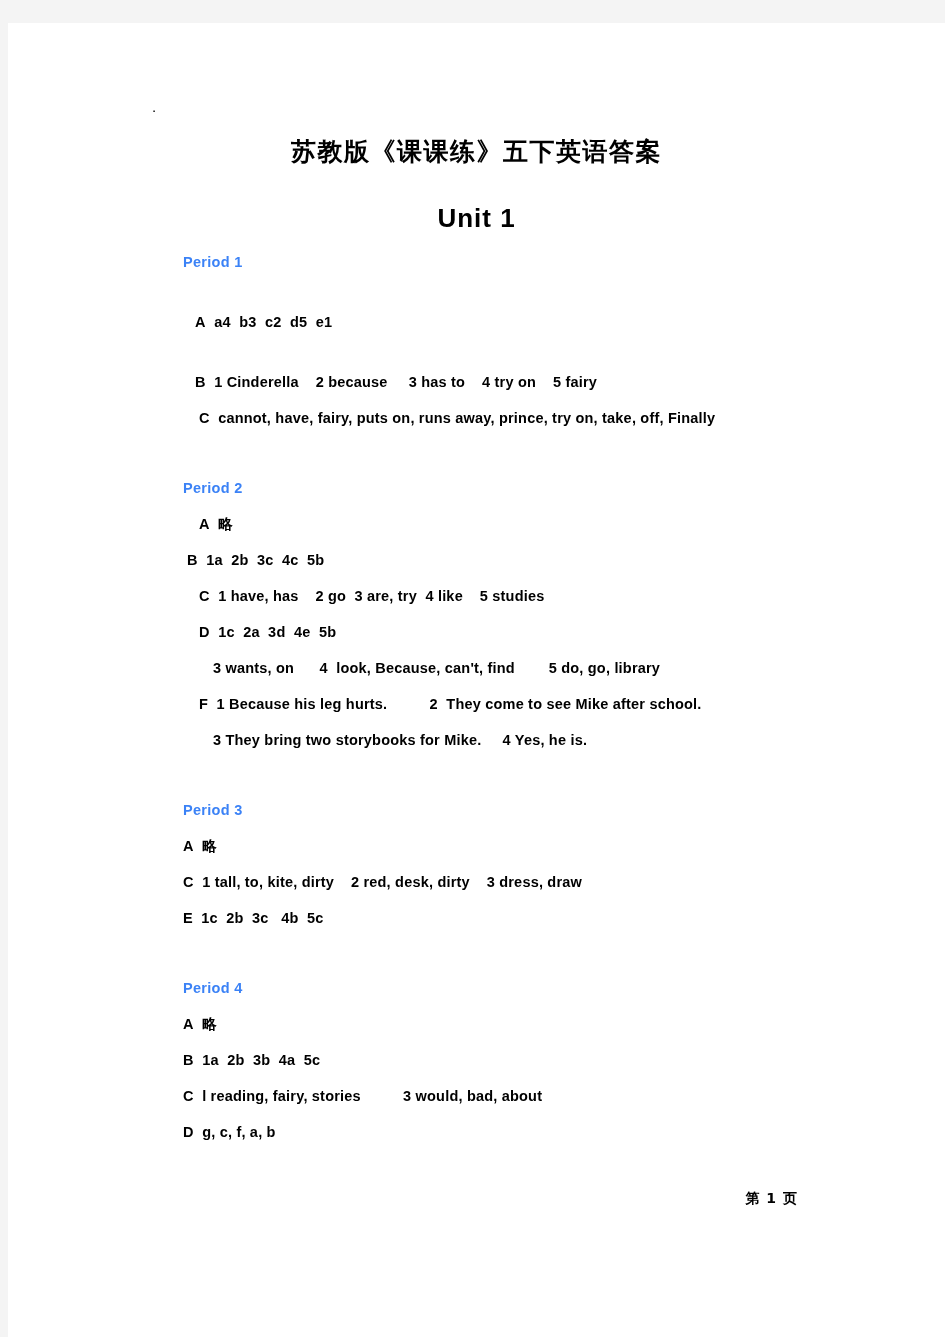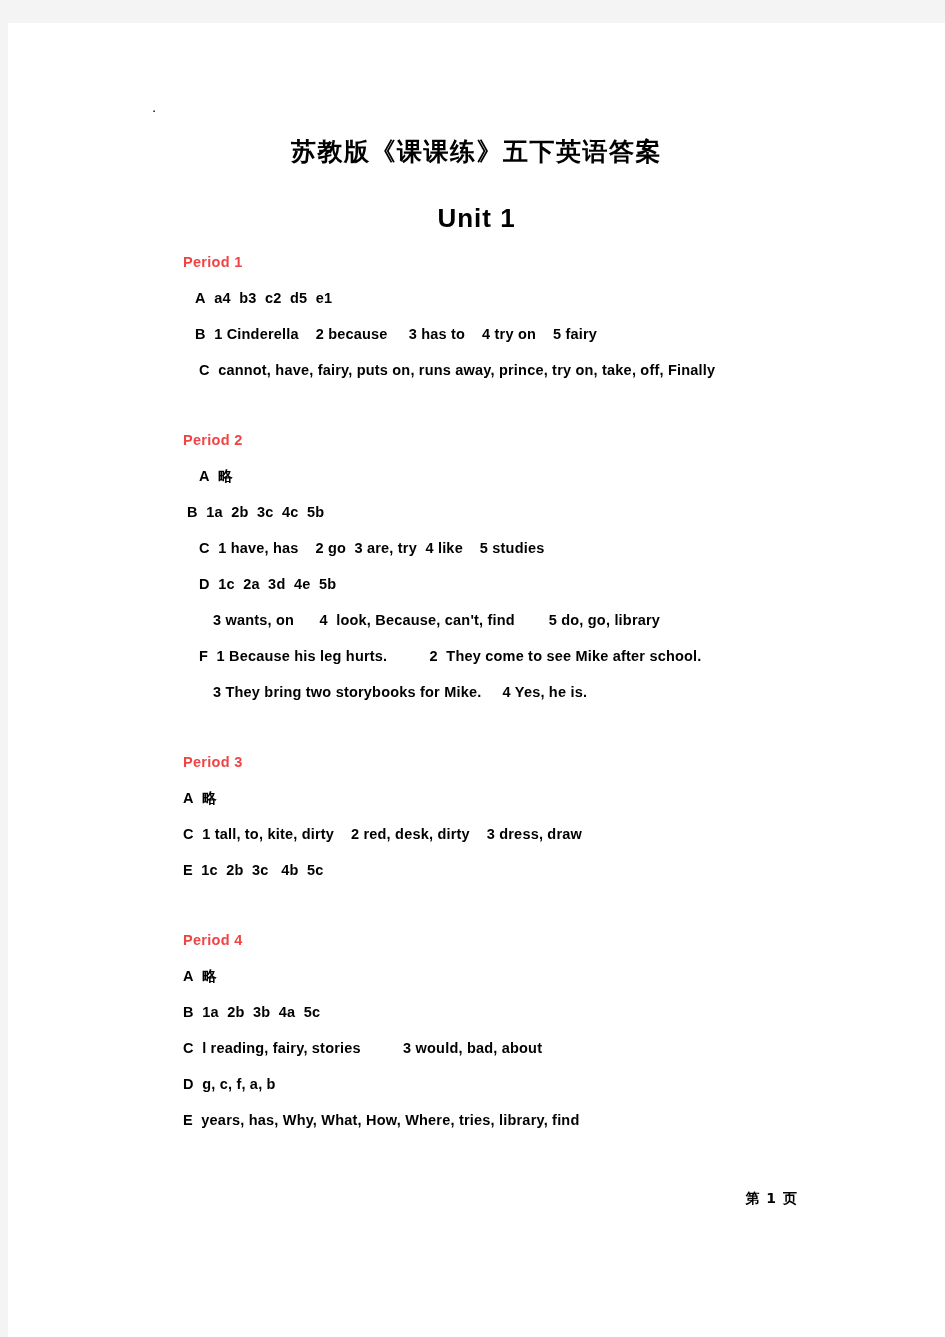--- a/index.html
+++ b/index.html
@@ -70,21 +70,21 @@
   }
 
   .period-block {
     margin: 0;
     padding: 0;
   }
 
   .period-heading {
     font-size: 14.5px;
     font-weight: 700;
-    color: #ef4444;
+    color: #3b82f6;
     line-height: 1;
     margin: 0;
     padding: 0 0 0 175px;
     letter-spacing: 0.3px;
     height: 36px;
   }
 
   .ans-line {
     font-size: 14.5px;
     font-weight: 700;
@@ -100,21 +100,21 @@
     font-weight: 700;
   }
 
   .ans-line .content {
     font-weight: 700;
   }
 
   
   .ind-175 { padding-left: 175px; }
   .ind-179 { padding-left: 179px; }
-  .ind-187 { padding-left: 187px; }
+  .ind-187 { padding-left: 187px; margin-top: 24px; }
   .ind-191 { padding-left: 191px; }
   .ind-205 { padding-left: 205px; }
   .gap-md { height: 34px; }
 
   .footer {
     position: absolute;
     left: 0;
     right: 0;
     top: 1167px;
     text-align: right;
@@ -190,20 +190,19 @@
       <div class="period-heading">Period 4</div>
 
       <div class="ans-line ind-175"><span class="label">A</span><span>&nbsp;&nbsp;</span><span class="content">略</span></div>
 
       <div class="ans-line ind-175"><span class="label">B</span><span>&nbsp;&nbsp;</span><span class="content">1a  2b  3b  4a  5c</span></div>
 
       <div class="ans-line ind-175"><span class="label">C</span><span>&nbsp;&nbsp;</span><span class="content">l reading, fairy, stories          3 would, bad, about</span></div>
 
       <div class="ans-line ind-175"><span class="label">D</span><span>&nbsp;&nbsp;</span><span class="content">g, c, f, a, b</span></div>
 
-      <div class="ans-line ind-175"><span class="label">E</span><span>&nbsp;&nbsp;</span><span class="content">years, has, Why, What, How, Where, tries, library, find</span></div>
     </div>
 
   </div>
 
   <div class="footer">第 1 页</div>
 
 </div>
 
 </body></html>

